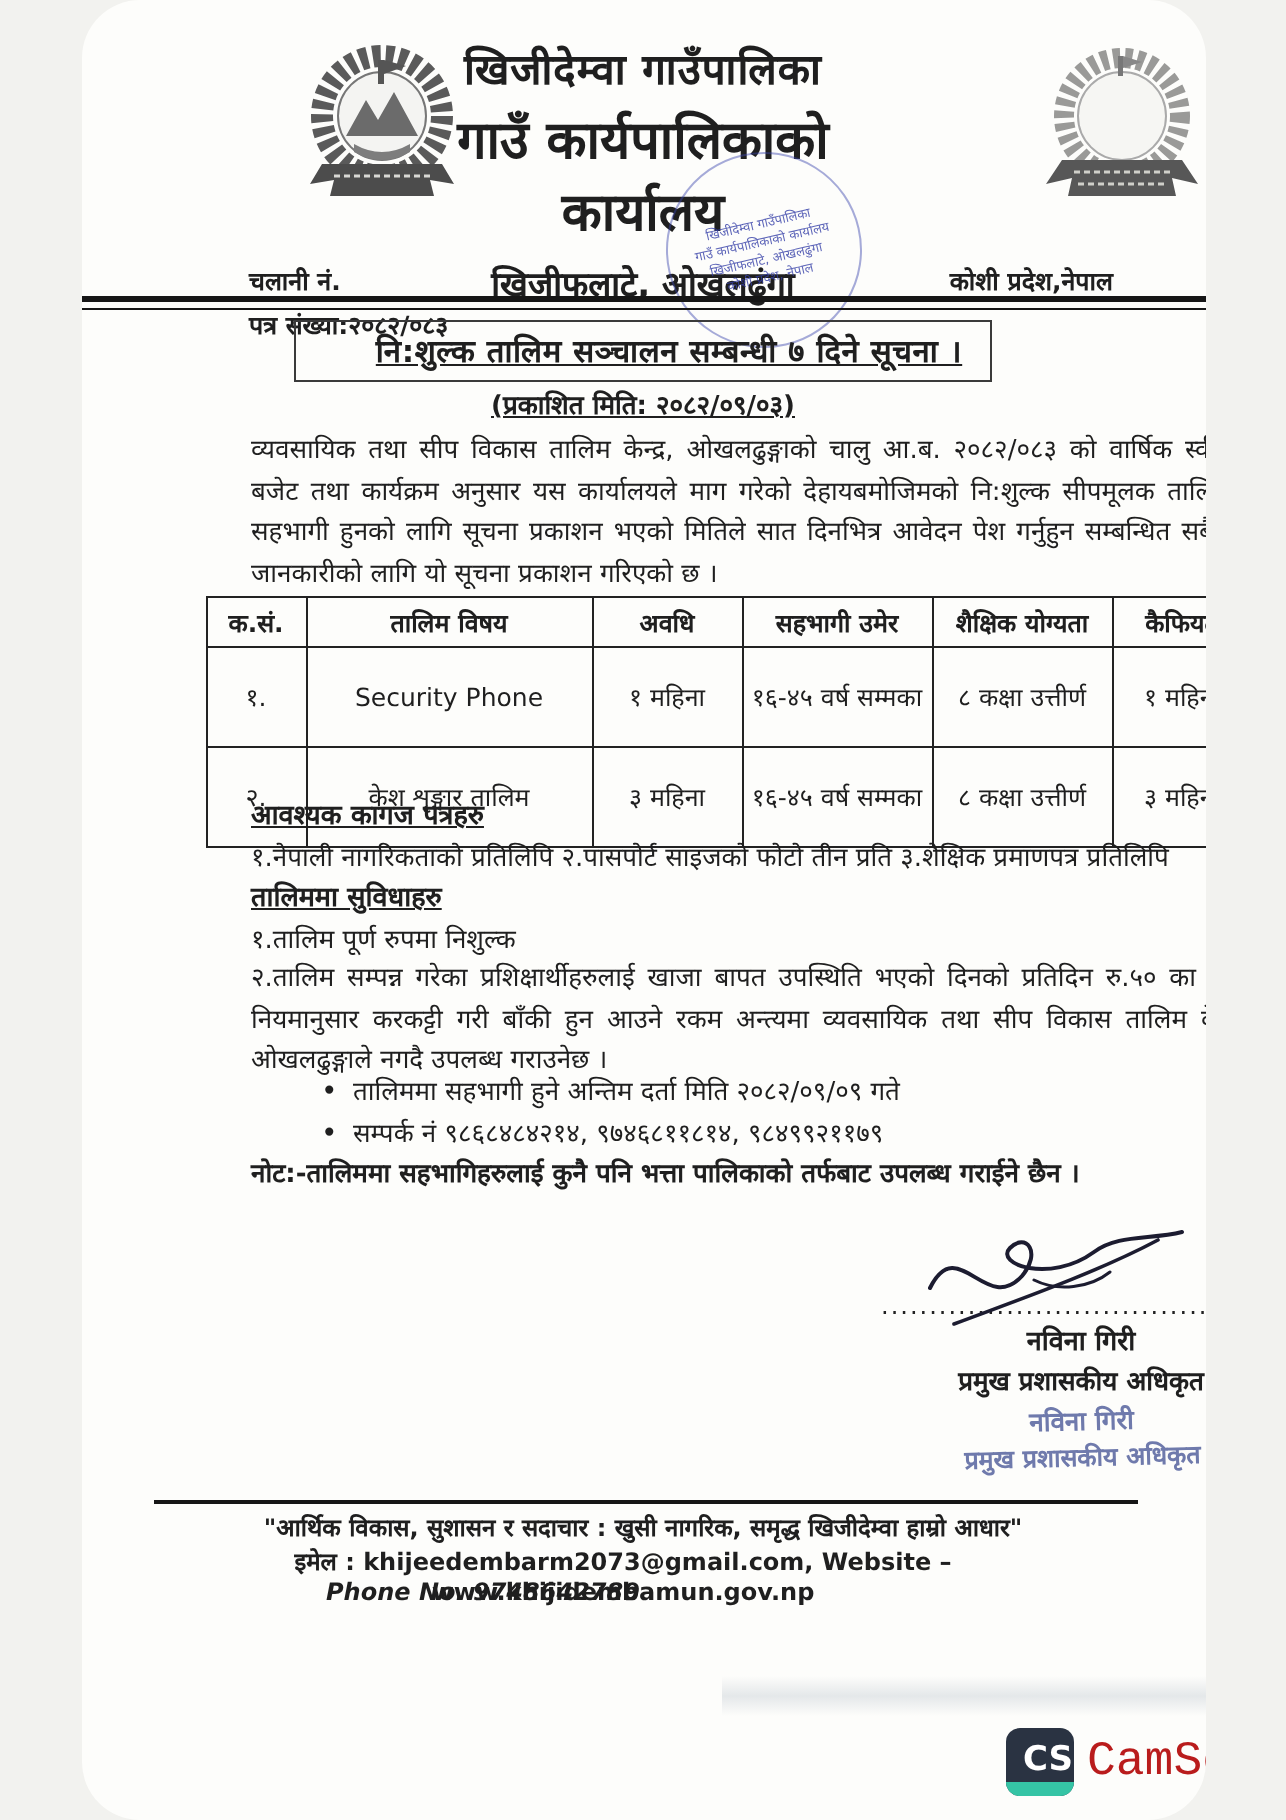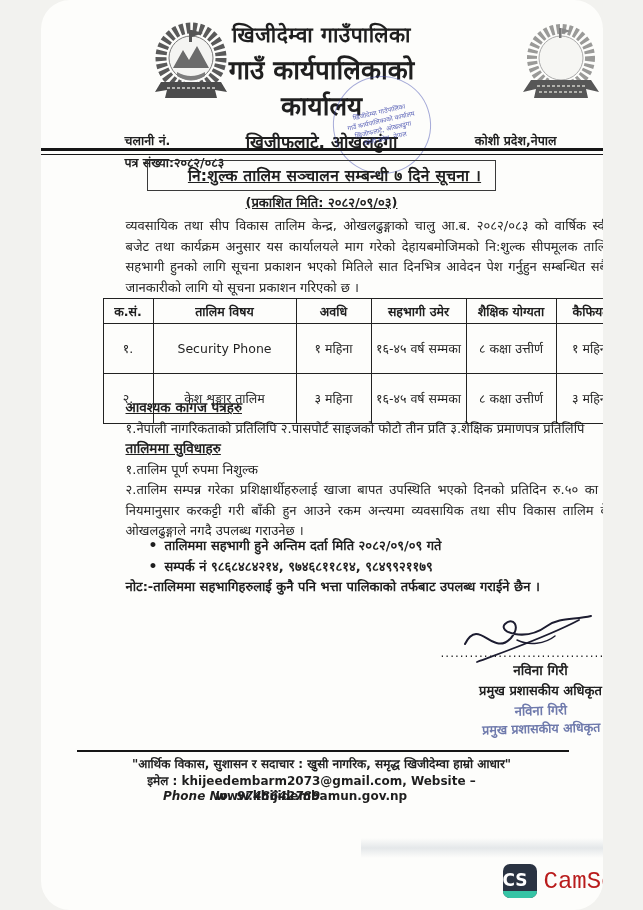--- a/index.html
+++ b/index.html
@@ -45,21 +45,21 @@
     font-size:12.5px;table-layout:fixed;
   }
   table.training th,table.training td{border:1.4px solid #222;text-align:center;padding:2px 3px;line-height:17px;}
   table.training th{font-weight:bold;height:20px;}
   table.training td{height:45px;}
   .c0{width:50px}.c1{width:143px}.c2{width:75px}.c3{width:95px}.c4{width:90px}.c5{width:70px}
   
   .sec-heading{position:absolute;left:85px;font-size:13.5px;font-weight:bold;text-decoration:underline;}
   .plain-line{position:absolute;left:85px;font-size:13px;}
   .facility2{position:absolute;left:85px;width:500px;font-size:13px;line-height:20.5px;text-align:justify;}
-  .bullet-line{position:absolute;left:108px;font-size:13px;font-weight:bold;}
+  .bullet-line{position:absolute;left:120px;font-size:13px;}
   .bullet-line .dot{display:inline-block;width:16px;font-size:14px;}
   .note-line{position:absolute;left:85px;font-size:13px;font-weight:700;}
   
   .sig-block{position:absolute;left:400px;top:610px;width:200px;text-align:center;}
   .sig-svg{position:absolute;left:18px;top:0;}
   .sig-dots{margin-top:38px;font-size:12px;letter-spacing:1px;line-height:10px;color:#222;overflow:hidden;white-space:nowrap;}
   .sig-name{font-size:13.5px;font-weight:bold;margin-top:3px;}
   .sig-title{font-size:13px;font-weight:bold;margin-top:2px;}
   .sig-stamp{margin-top:2px;color:#6f7aac;transform:rotate(-1.5deg);}
   .sig-stamp .n{font-size:13px;font-weight:bold;}
@@ -67,21 +67,21 @@
   
   .footer-slogan{position:absolute;left:40px;right:40px;top:755px;text-align:center;font-size:12px;font-weight:bold;}
   .footer-email{position:absolute;left:40px;right:60px;top:772px;text-align:center;font-size:12px;font-weight:bold;}
   .footer-phone{position:absolute;left:40px;right:200px;top:789px;text-align:center;font-size:12px;font-weight:bold;font-style:italic;}
   
   .scan-shade{position:absolute;left:320px;top:838px;width:323px;height:20px;
     background:linear-gradient(180deg,rgba(210,216,220,.0),rgba(208,214,219,.55),rgba(210,216,220,.0));}
   
   .cs-logo{position:absolute;left:462px;top:864px;display:flex;align-items:center;gap:7px;}
   .cs-badge{
-    width:34px;height:34px;border-radius:7px;display:flex;align-items:center;justify-content:flex-start;
+    width:34px;height:34px;border-radius:7px;display:flex;align-items:center;justify-content:flex-end;
     font-size:17px;font-weight:bold;color:#fff;position:relative;overflow:hidden;
   }
   .cs-badge .base{position:absolute;inset:0;}
   .cs-badge .teal{position:absolute;left:0;right:0;bottom:0;height:7px;}
   .cs-badge span{position:relative;z-index:2;margin-bottom:3px;}
   .cs-label{font-family:Liberation Mono, monospace;font-size:24px;color:#b91c1c;}
 </style>
 </head>
 <body>
 

